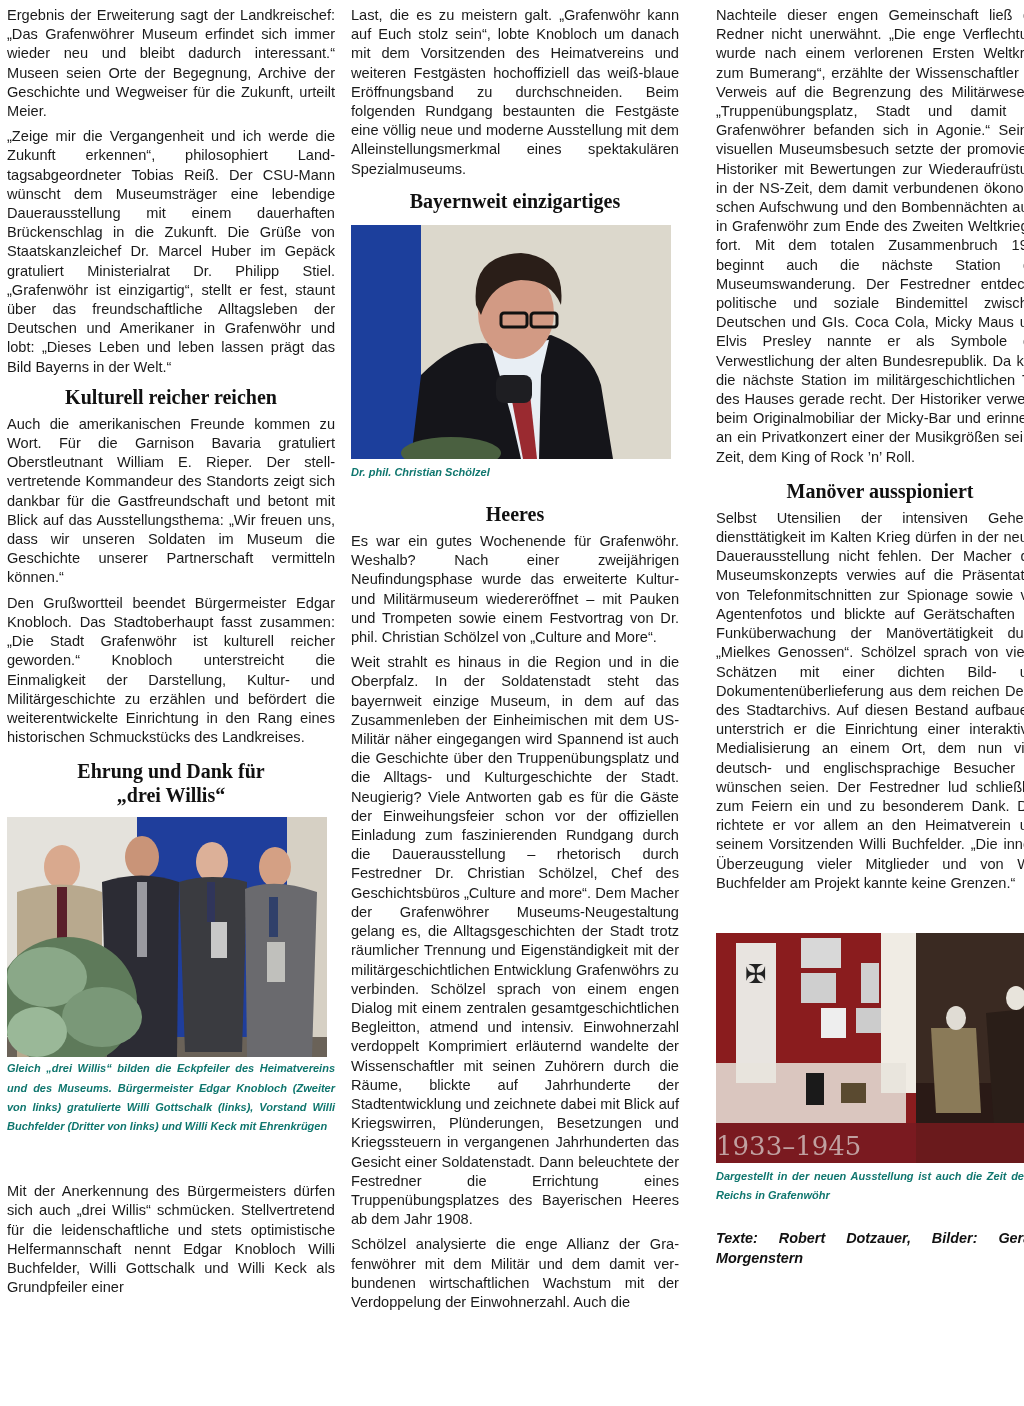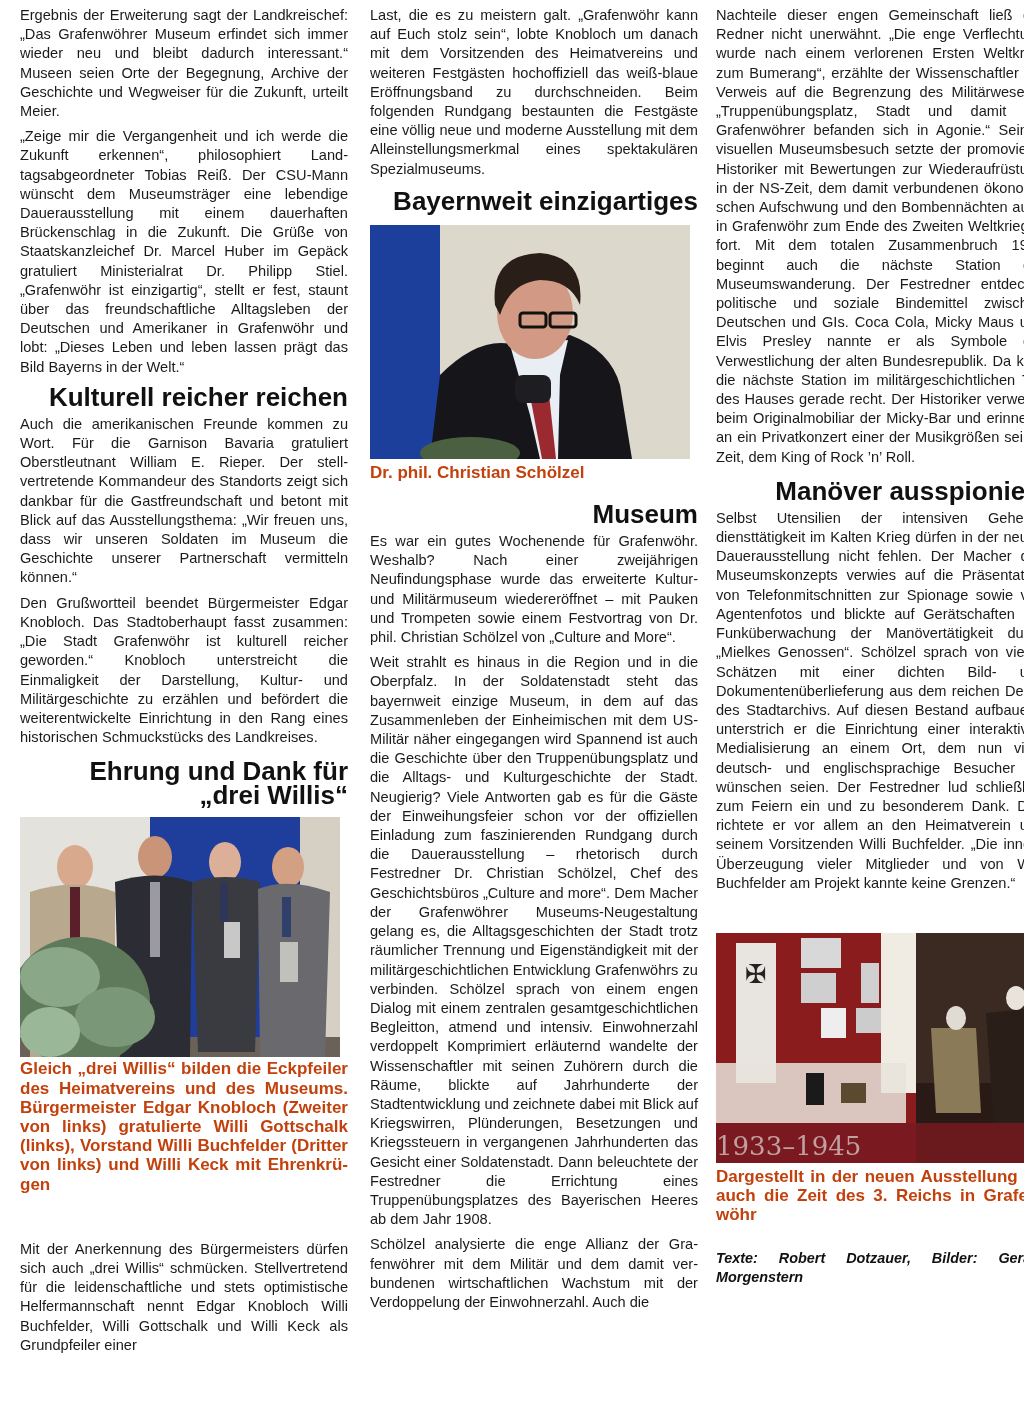--- a/index.html
+++ b/index.html
@@ -1,24 +1,24 @@
 <!DOCTYPE html>
 <html><head>
 <meta charset="utf-8">
 <style>
   * { box-sizing: border-box; margin: 0; padding: 0; }
   html, body { width: 1024px; height: 1406px; background: #ffffff; overflow: hidden; }
   body { font-family: "Liberation Sans", sans-serif; color: #1a1a1a; position: relative; }
   .col { position: absolute; top: 0; width: 328px; }
-  .col1 { left: 20px; }
-  .col2 { left: 370px; }
+  .col1 { left: 7px; }
+  .col2 { left: 351px; }
   .col3 { left: 716px; }
   p.body { font-size: 14.6px; line-height: 19.2px; text-align: justify; margin-bottom: 6px; hyphens: manual; }
-  h2.head { font-size: 26px; line-height: 24px; font-weight: bold; text-align: right; color: #111; margin: 8px 0 6px 0; }
-  .caption { font-size: 17px; line-height: 19.2px; font-weight: bold; text-align: justify; color: #c2410c; }
+  h2.head { font-size: 20px; line-height: 24px; font-weight: bold; text-align: center; color: #111; margin: 8px 0 6px 0; font-family: Liberation Serif, serif; }
+  .caption { font-size: 11px; line-height: 19.2px; font-weight: bold; font-style: italic; text-align: justify; color: #0f766e; }
   .photo { position: relative; overflow: hidden; }
   .credit { font-size: 14.4px; line-height: 19.2px; font-weight: bold; font-style: italic; text-align: justify; color: #111; }
 </style>
 </head>
 <body>
 
 <div class="col col1">
   <p class="body" style="margin-top:6px">Ergebnis der Erweiterung sagt der Land­kreischef: „Das Grafenwöhrer Museum erfin­det sich immer wieder neu und bleibt dadurch interessant.“ Museen seien Orte der Begeg­nung, Archive der Geschichte und Wegweiser für die Zukunft, urteilt Meier.</p>
   <p class="body">„Zeige mir die Vergangenheit und ich werde die Zukunft erkennen“, philosophiert Land­tagsabgeordneter Tobias Reiß. Der CSU-Mann wünscht dem Museumsträger eine lebendige Dauerausstellung mit einem dau­erhaften Brückenschlag in die Zukunft. Die Grüße von Staatskanzleichef Dr. Marcel Huber im Gepäck gratuliert Ministerialrat Dr. Philipp Stiel. „Grafenwöhr ist einzigartig“, stellt er fest, staunt über das freundschaftli­che Alltagsleben der Deutschen und Ameri­kaner in Grafenwöhr und lobt: „Dieses Leben und leben lassen prägt das Bild Bayerns in der Welt.“</p>
   <h2 class="head">Kulturell reicher reichen</h2>
@@ -76,21 +76,21 @@
       <path d="M158 160 L172 234 L186 234 L178 160 Z" fill="#9a2a30"></path>
       <ellipse cx="165" cy="88" rx="38" ry="46" fill="#d29a84"></ellipse>
       <path d="M125 80 Q120 30 170 28 Q215 32 210 80 Q200 55 170 55 Q140 58 130 90 Z" fill="#2a1e18"></path>
       <rect x="150" y="88" width="26" height="14" rx="3" fill="none" stroke="#111" stroke-width="3"></rect>
       <rect x="180" y="88" width="26" height="14" rx="3" fill="none" stroke="#111" stroke-width="3"></rect>
       <rect x="145" y="150" width="36" height="28" rx="8" fill="#1e1e22"></rect>
       <ellipse cx="100" cy="228" rx="50" ry="16" fill="#4a6040"></ellipse>
     </svg>
   </div>
   <p class="caption" style="margin-top:4px;text-align:left">Dr. phil. Christian Schölzel</p>
-  <h2 class="head" style="margin-top:20px;margin-bottom:6px">Museum</h2>
+  <h2 class="head" style="margin-top:20px;margin-bottom:6px">Heeres</h2>
   <p class="body">Es war ein gutes Wochenende für Grafen­wöhr. Weshalb? Nach einer zweijährigen Neufindungsphase wurde das erweiterte Kultur- und Militärmuseum wiedereröffnet – mit Pauken und Trompeten sowie einem Festvortrag von Dr. phil. Christian Schölzel von „Culture and More“.</p>
   <p class="body">Weit strahlt es hinaus in die Region und in die Oberpfalz. In der Soldatenstadt steht das bayernweit einzige Museum, in dem auf das Zusammenleben der Einheimischen mit dem US-Militär näher eingegangen wird Spannend ist auch die Geschichte über den Truppenübungsplatz und die Alltags- und Kulturgeschichte der Stadt. Neugierig? Viele Antworten gab es für die Gäste der Einwei­hungsfeier schon vor der offiziellen Einladung zum faszinierenden Rundgang durch die Dau­erausstellung – rhetorisch durch Festredner Dr. Christian Schölzel, Chef des Geschichts­büros „Culture and more“. Dem Macher der Grafenwöhrer Museums-Neugestaltung gelang es, die Alltagsgeschichten der Stadt trotz räumlicher Trennung und Eigenständig­keit mit der militärgeschichtlichen Entwick­lung Grafenwöhrs zu verbinden. Schölzel sprach von einem engen Dialog mit einem zentralen gesamtgeschichtlichen Begleitton, atmend und intensiv. Einwohnerzahl verdop­pelt Komprimiert erläuternd wandelte der Wissenschaftler mit seinen Zuhörern durch die Räume, blickte auf Jahrhunderte der Stadtentwicklung und zeichnete dabei mit Blick auf Kriegswirren, Plünderungen, Beset­zungen und Kriegssteuern in vergangenen Jahrhunderten das Gesicht einer Soldaten­stadt. Dann beleuchtete der Festredner die Errichtung eines Truppenübungsplatzes des Bayerischen Heeres ab dem Jahr 1908.</p>
   <p class="body">Schölzel analysierte die enge Allianz der Gra­fenwöhrer mit dem Militär und dem damit ver­bundenen wirtschaftlichen Wachstum mit der Verdoppelung der Einwohnerzahl. Auch die</p>
 </div>
 
 <div class="col col3">
   <p class="body" style="margin-top:6px">Nachteile dieser engen Gemeinschaft ließ der Redner nicht unerwähnt. „Die enge Verflech­tung wurde nach einem verlorenen Ersten Weltkrieg zum Bumerang“, erzählte der Wis­senschaftler mit Verweis auf die Begrenzung des Militärwesens. „Truppenübungsplatz, Stadt und damit die Grafenwöhrer befanden sich in Agonie.“ Seinen visuellen Museums­besuch setzte der promovierte Historiker mit Bewertungen zur Wiederaufrüstung in der NS-Zeit, dem damit verbundenen ökonomi­schen Aufschwung und den Bombennächten auch in Grafenwöhr zum Ende des Zweiten Weltkrieges fort. Mit dem totalen Zusammen­bruch 1945 beginnt auch die nächste Station der Museumswanderung. Der Festredner entdeckte politische und soziale Bindemittel zwischen Deutschen und GIs. Coca Cola, Micky Maus und Elvis Presley nannte er als Symbole der Verwestlichung der alten Bun­desrepublik. Da kam die nächste Station im militärgeschichtlichen Teil des Hauses gerade recht. Der Historiker verweilte beim Originalmobiliar der Micky-Bar und erinnerte an ein Privatkonzert einer der Musikgrößen seiner Zeit, dem King of Rock ’n’ Roll.</p>
   <h2 class="head" style="margin-top:12px">Manöver ausspioniert</h2>
   <p class="body">Selbst Utensilien der intensiven Geheim­diensttätigkeit im Kalten Krieg dürfen in der neuen Dauerausstellung nicht fehlen. Der Macher des Museumskonzepts verwies auf die Präsentation von Telefonmitschnitten zur Spionage sowie von Agentenfotos und blickte auf Gerätschaften zur Funküberwachung der Manövertätigkeit durch „Mielkes Genossen“. Schölzel sprach von vielen Schätzen mit einer dichten Bild- und Dokumentenüberlieferung aus dem reichen Depot des Stadtarchivs. Auf diesen Bestand aufbauend unterstrich er die Einrichtung einer interaktiven Medialisierung an einem Ort, dem nun viele deutsch- und englischsprachige Besucher zu wünschen seien. Der Festredner lud schließlich zum Feiern ein und zu besonderem Dank. Den richtete er vor allem an den Heimatverein und seinem Vorsitzenden Willi Buchfelder. „Die innere Überzeugung vieler Mitglieder und von Willi Buchfelder am Projekt kannte keine Grenzen.“</p>
   <div class="photo" style="width:320px;height:230px;margin-top:40px">

